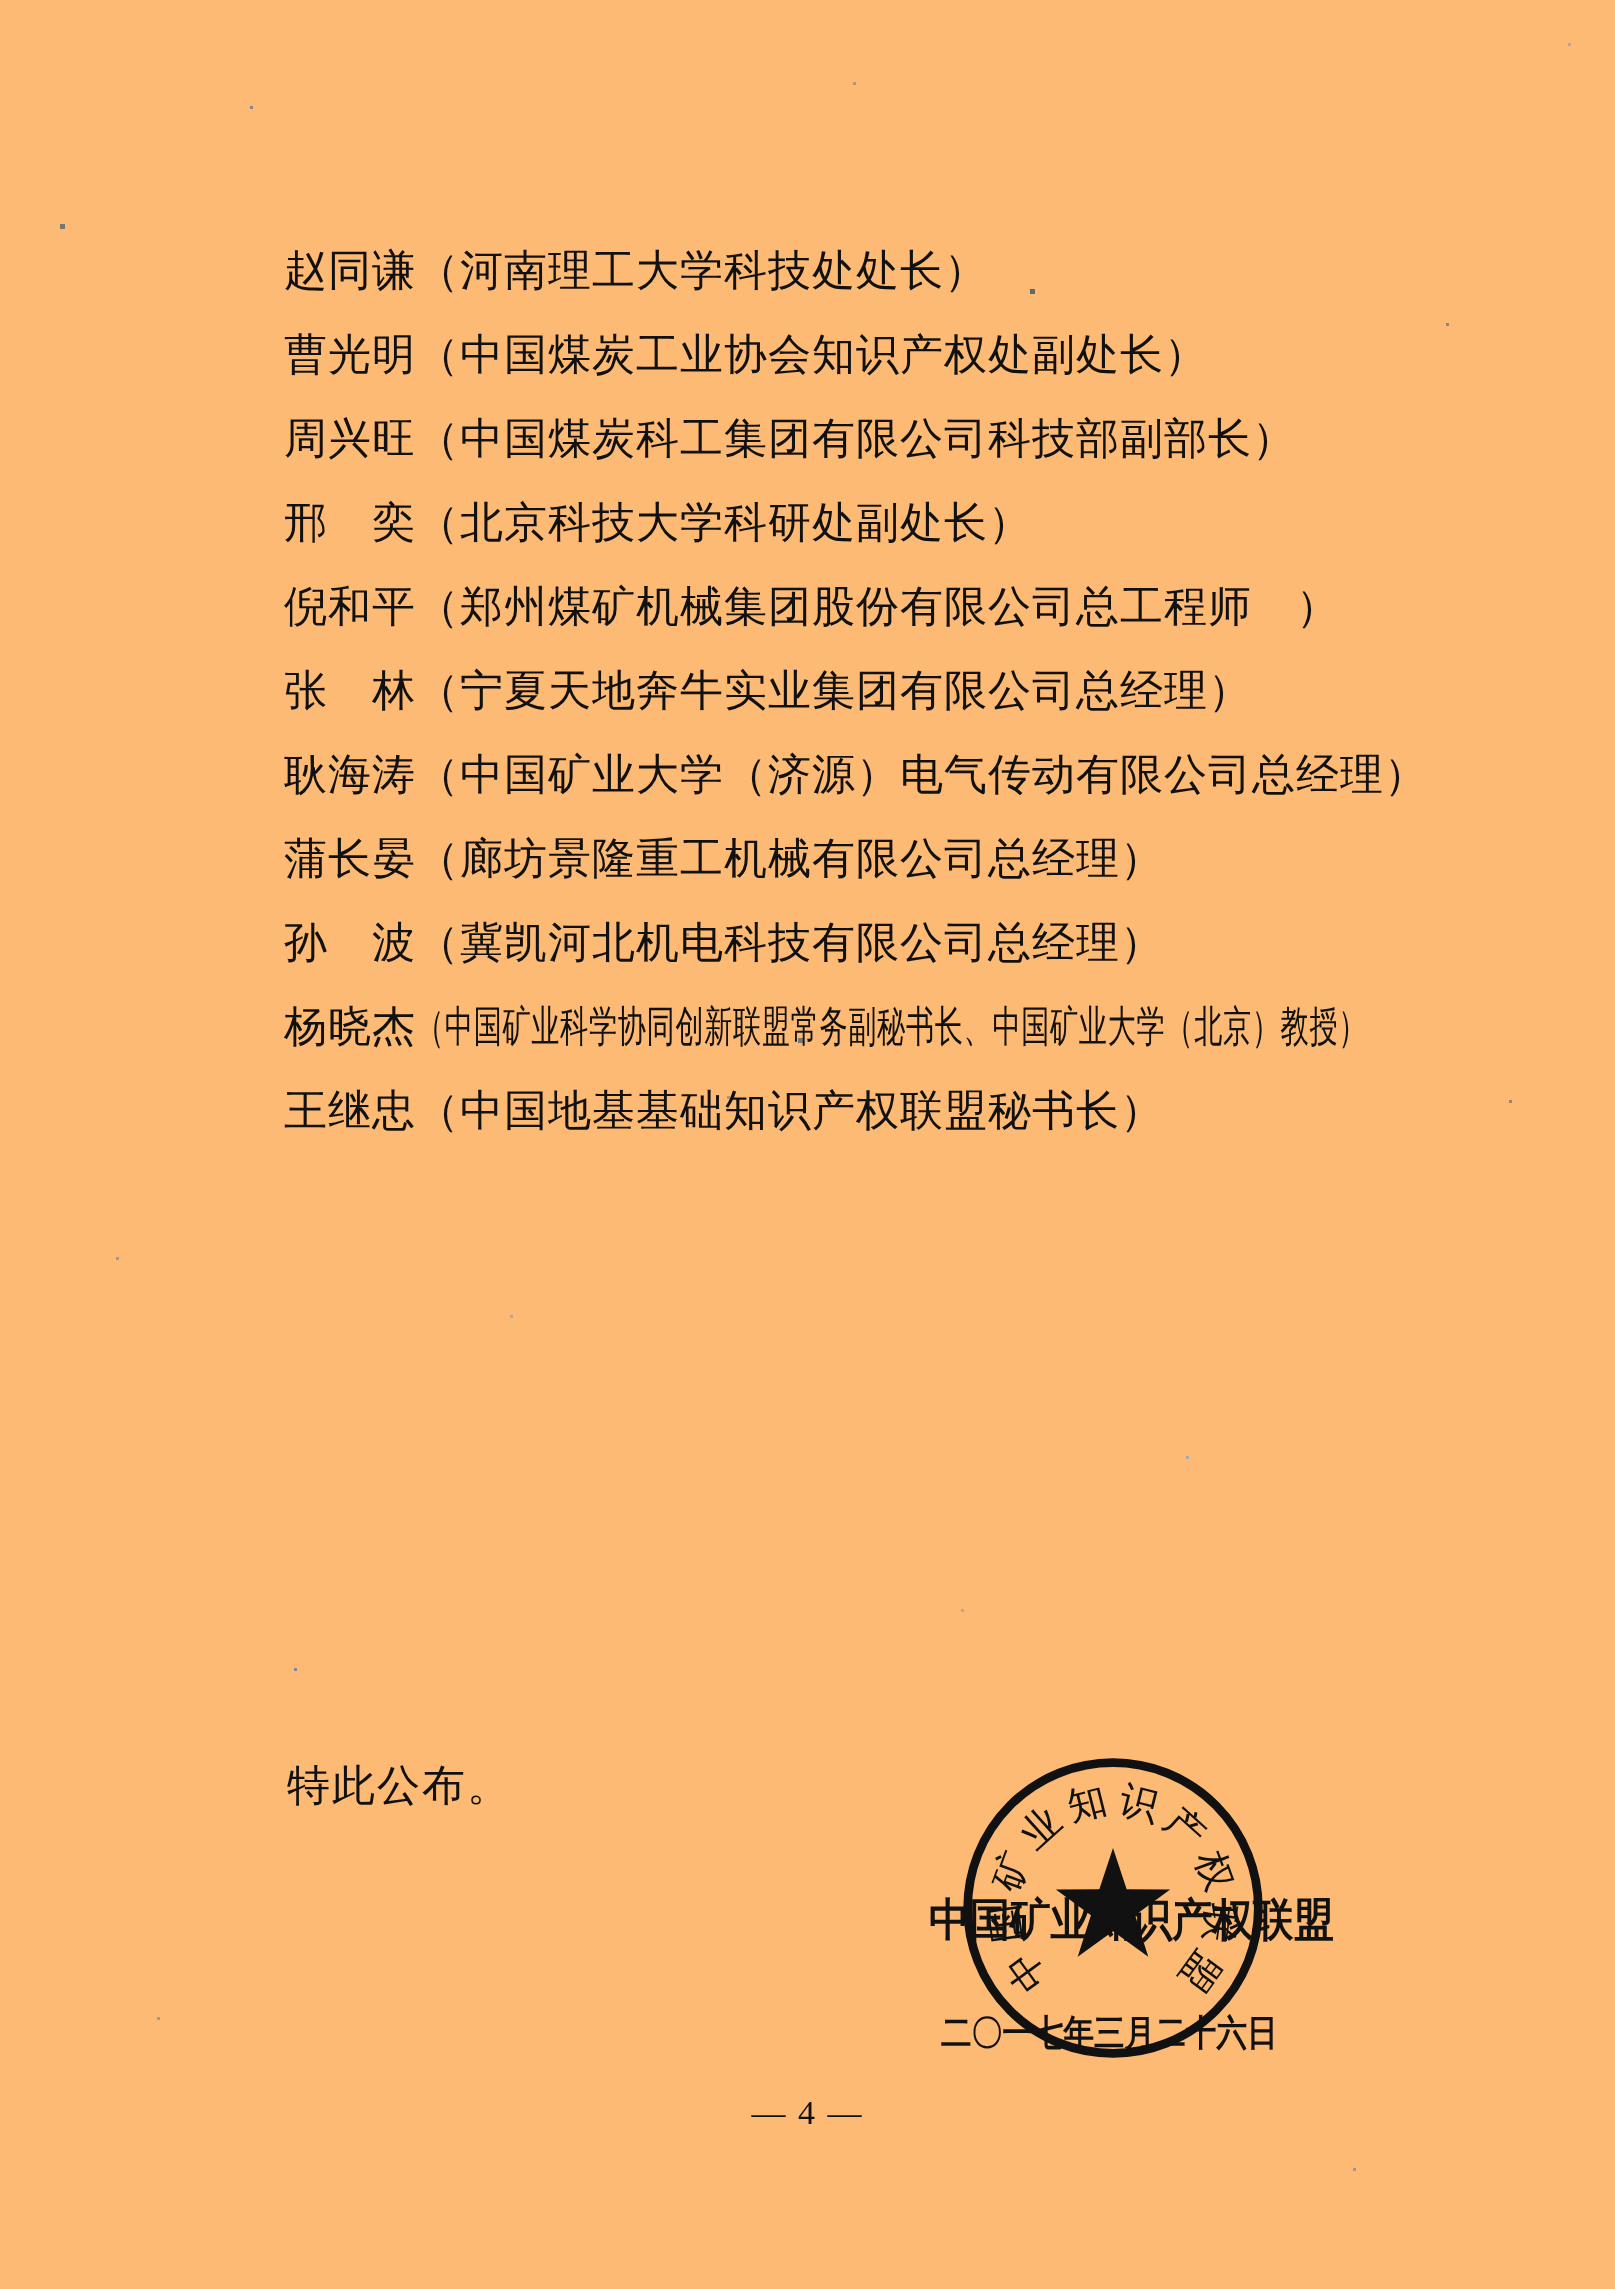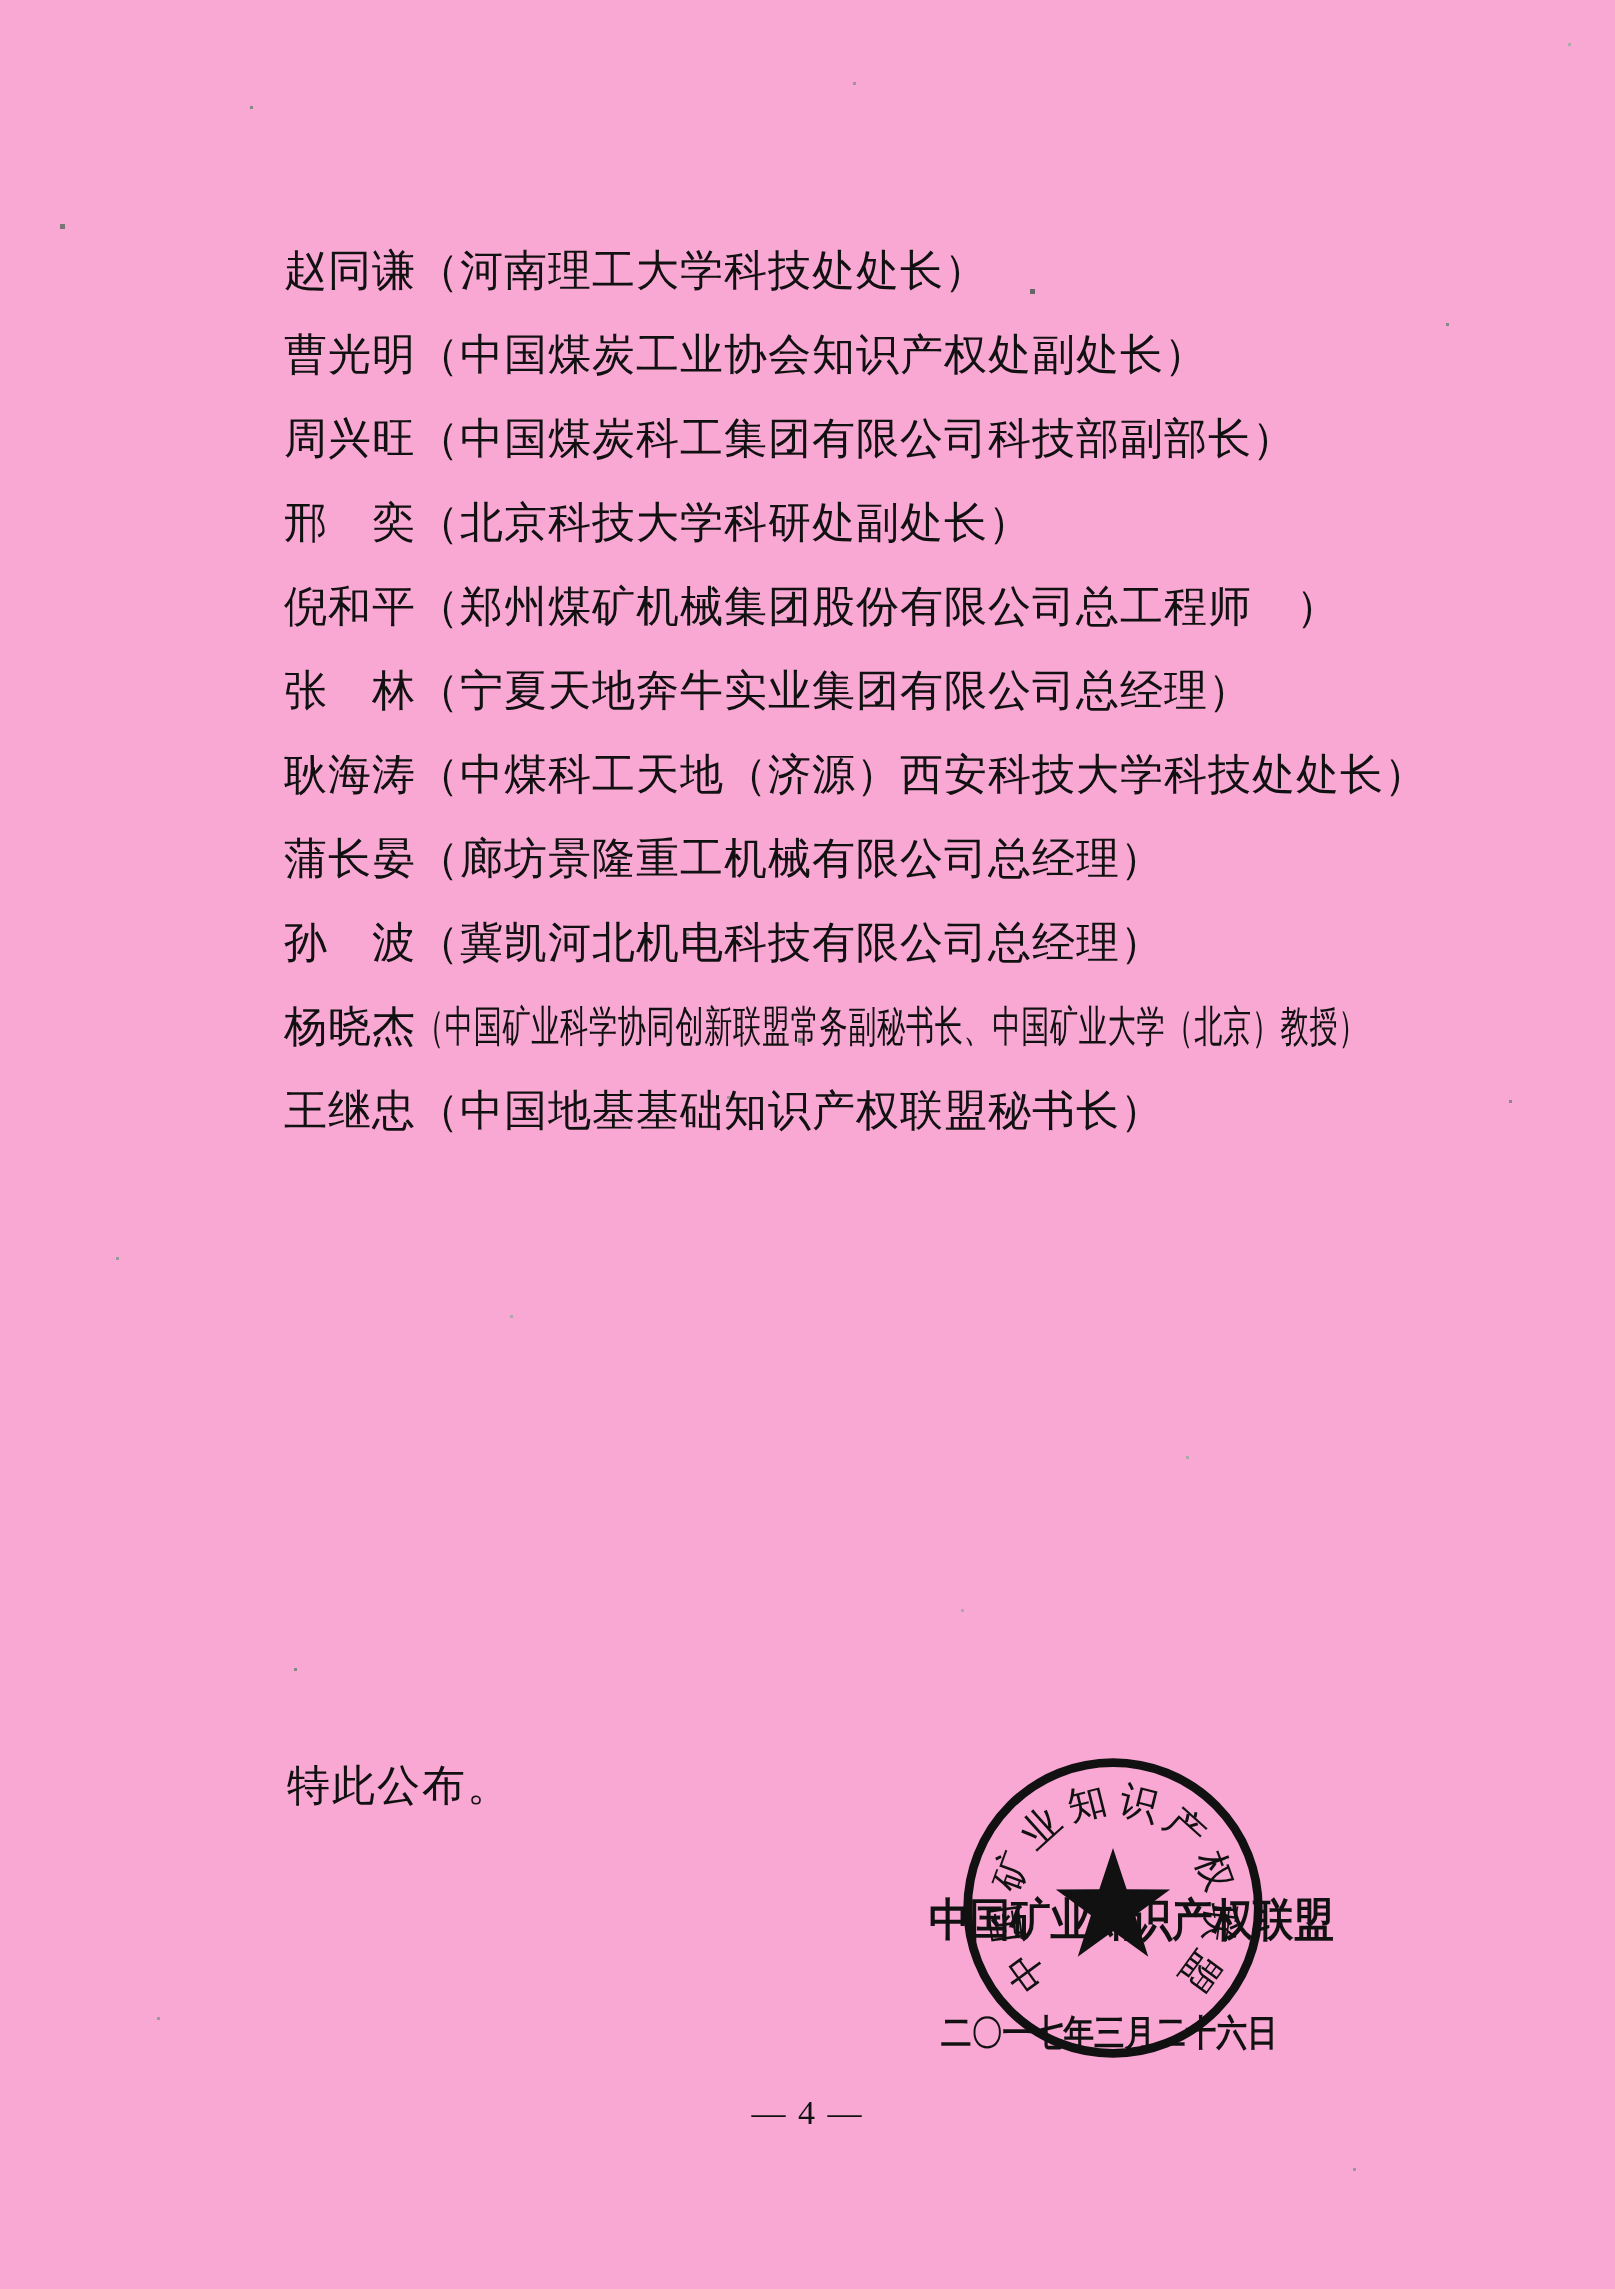--- a/index.html
+++ b/index.html
@@ -5,21 +5,21 @@
   html, body {
     margin: 0;
     padding: 0;
     background: #e8e8e8;
   }
   .page {
     position: relative;
     width: 1615px;
     height: 2290px;
     margin: 0 auto;
-    background: #f9a8d4;
+    background: #fdba74;
     overflow: hidden;
     font-family: "Liberation Serif", "DejaVu Serif", serif;
     color: #111111;
   }
   
   .noise-speck {
     position: absolute;
     left: 0; top: 0;
     width: 2.9px; height: 2.9px;
     background: transparent;
@@ -123,21 +123,21 @@
 
   <div class="noise-speck"></div>
 
   <div class="name-list" id="name-list">
       <div class="list-row"><span class="person-name">赵同谦</span><span class="person-affiliation">（河南理工大学科技处处长）</span></div>
       <div class="list-row"><span class="person-name">曹光明</span><span class="person-affiliation">（中国煤炭工业协会知识产权处副处长）</span></div>
       <div class="list-row"><span class="person-name">周兴旺</span><span class="person-affiliation">（中国煤炭科工集团有限公司科技部副部长）</span></div>
       <div class="list-row"><span class="person-name">邢　奕</span><span class="person-affiliation">（北京科技大学科研处副处长）</span></div>
       <div class="list-row"><span class="person-name">倪和平</span><span class="person-affiliation">（郑州煤矿机械集团股份有限公司总工程师　）</span></div>
       <div class="list-row"><span class="person-name">张　林</span><span class="person-affiliation">（宁夏天地奔牛实业集团有限公司总经理）</span></div>
-      <div class="list-row"><span class="person-name">耿海涛</span><span class="person-affiliation">（中煤科工天地（济源）西安科技大学科技处处长）</span></div>
+      <div class="list-row"><span class="person-name">耿海涛</span><span class="person-affiliation">（中国矿业大学（济源）电气传动有限公司总经理）</span></div>
       <div class="list-row"><span class="person-name">蒲长晏</span><span class="person-affiliation">（廊坊景隆重工机械有限公司总经理）</span></div>
       <div class="list-row"><span class="person-name">孙　波</span><span class="person-affiliation">（冀凯河北机电科技有限公司总经理）</span></div>
       <div class="list-row"><span class="person-name">杨晓杰</span><span class="person-affiliation condensed">（中国矿业科学协同创新联盟常务副秘书长、中国矿业大学（北京）教授）</span></div>
       <div class="list-row"><span class="person-name">王继忠</span><span class="person-affiliation">（中国地基基础知识产权联盟秘书长）</span></div>
     </div>
 
   <div class="closing">特此公布。</div>
 
   <div class="seal">
     <svg width="310" height="310" viewBox="0 0 320 320">

